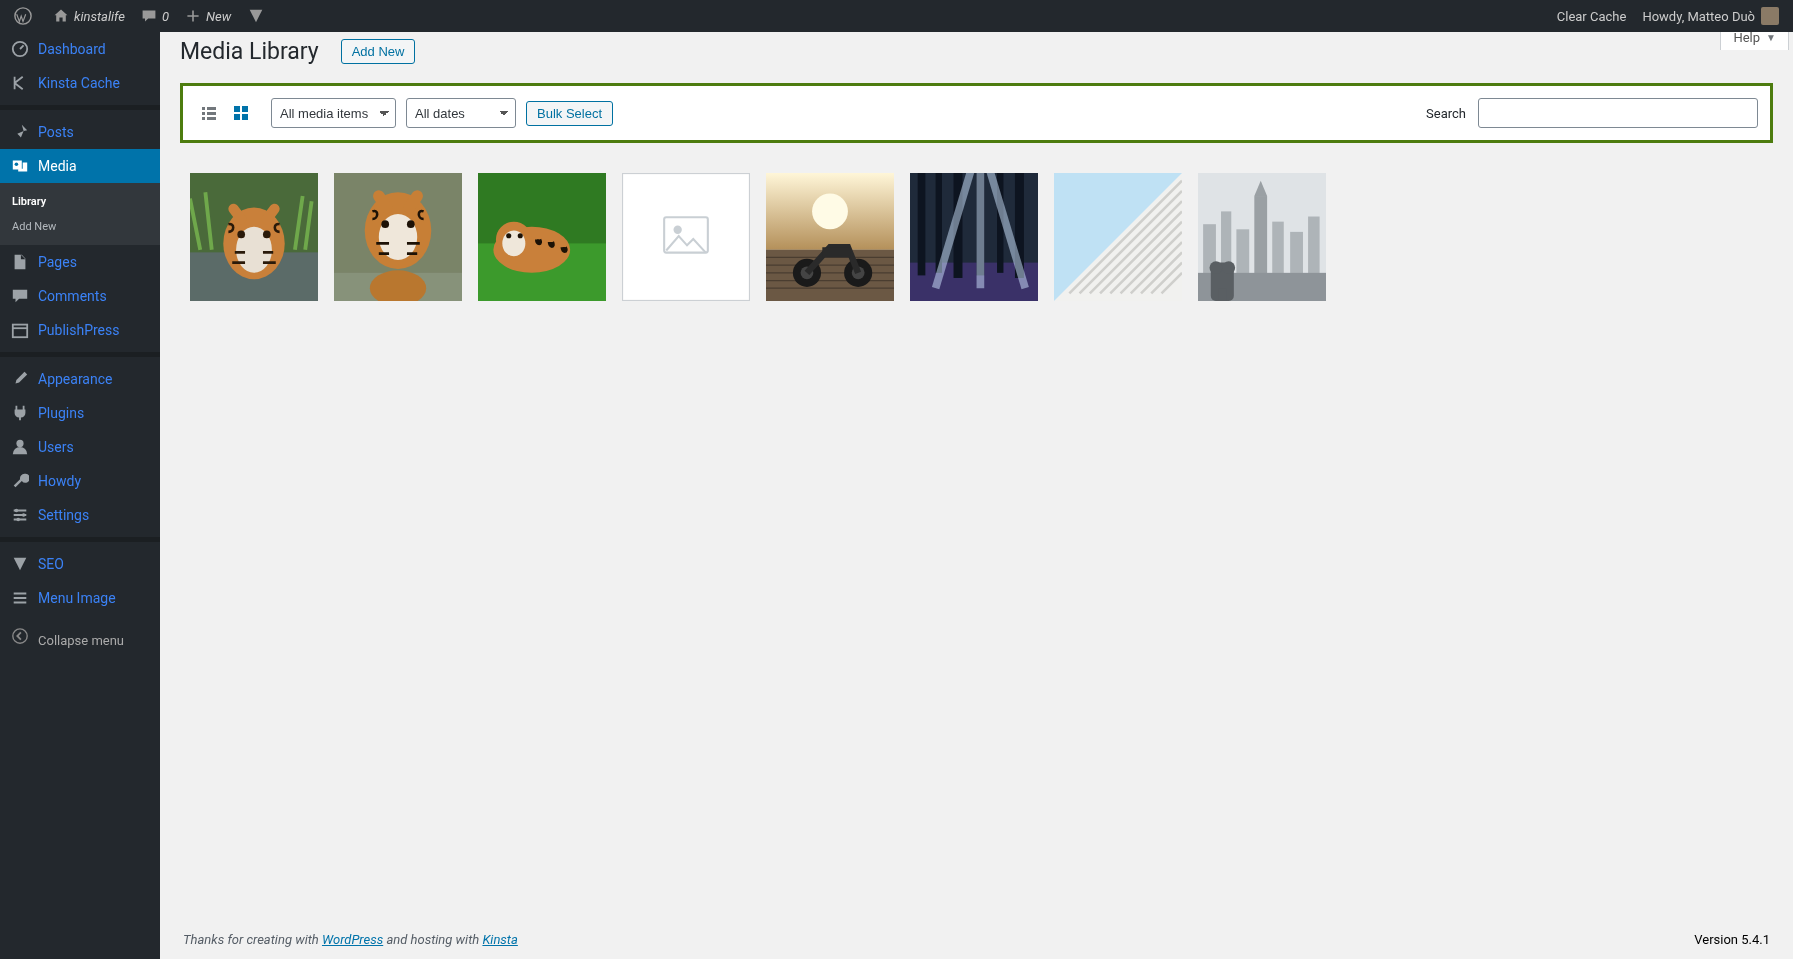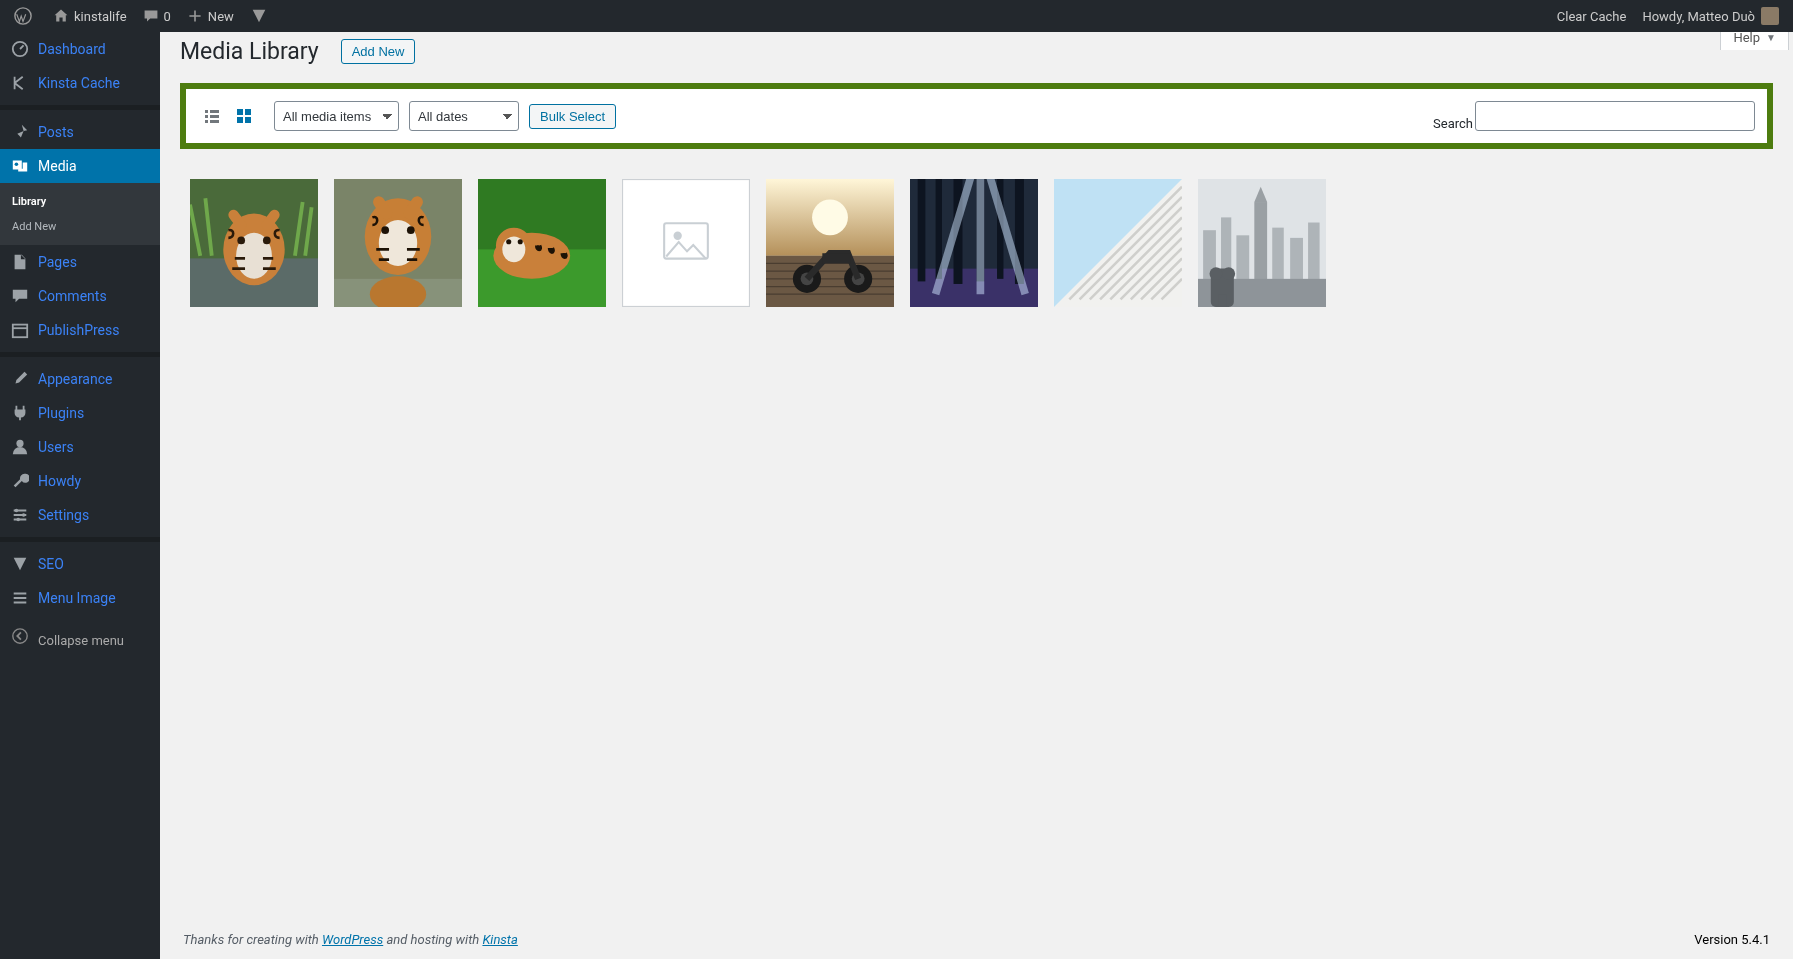--- a/index.html
+++ b/index.html
@@ -14,21 +14,21 @@
   
   .adminbar {
     position: fixed; top: 0; left: 0; right: 0;
     height: 32px;
     background: #23282d;
     color: #eee;
     display: flex; align-items: center;
     z-index: 100;
     padding: 0 6px;
   }
-  .adminbar .ab-left { display: flex; align-items: center; }
+  .adminbar .ab-left { display: flex; align-items: center; font-style: italic; }
   .adminbar .ab-right { margin-left: auto; display: flex; align-items: center; }
   .adminbar .ab-item {
     display: flex; align-items: center;
     padding: 0 8px;
     color: #ccc;
     font-size: 13px;
     height: 32px;
     text-decoration: none;
     cursor: pointer;
   }
@@ -101,40 +101,40 @@
   .help-tab {
     position:absolute; top:8px; right:4px;
     background:#fff; border:1px solid #ccd0d4; border-bottom:none;
     padding:5px 12px; font-size:13px; color:#555; cursor:pointer;
     border-radius:2px 2px 0 0;
     display:flex; align-items:center; gap:6px;
   }
   .help-tab .tri { font-size:10px; color:#72777c; }
 
   .toolbar-box {
-    background:#fff; border:6px solid #4d7c0f;
+    background:#fff; border:3px solid #4d7c0f;
     padding:12px 12px;
     display:flex; align-items:center; gap:10px;
   }
   .view-switch { display:flex; gap:4px; margin-right:6px; }
   .view-switch .vbtn {
     width:28px; height:28px; display:flex; align-items:center; justify-content:center;
     border:none; background:none; cursor:pointer; color:#72777c;
   }
   .view-switch .vbtn.active { color:#0073aa; }
   .select {
     height:30px; border:1px solid #7e8993; border-radius:3px; background:#fff;
     padding:4px 26px 4px 8px; font-size:13px; color:#32373c; cursor:pointer;
     -webkit-appearance:none; appearance:none;
     background-image: linear-gradient(45deg, transparent 50%, #555 50%), linear-gradient(135deg, #555 50%, transparent 50%);
     background-position: right 11px top 12px, right 6px top 12px;
     background-size: 5px 5px, 5px 5px;
     background-repeat: no-repeat;
   }
-  .search-wrap { margin-left:auto; display:flex; align-items:flex-end; gap:2px; }
+  .search-wrap { margin-left:auto; display:flex; align-items:center; gap:12px; }
   .search-wrap label { font-size:13px; color:#23282d; }
   .search-wrap input {
     width:280px; height:30px; border:1px solid #7e8993; border-radius:3px;
     padding:3px 8px; font-size:13px; background:#fff;
   }
 
   .media-grid {
     display:flex; flex-wrap:wrap; gap:16px;
     padding:30px 0 0 10px;
   }

